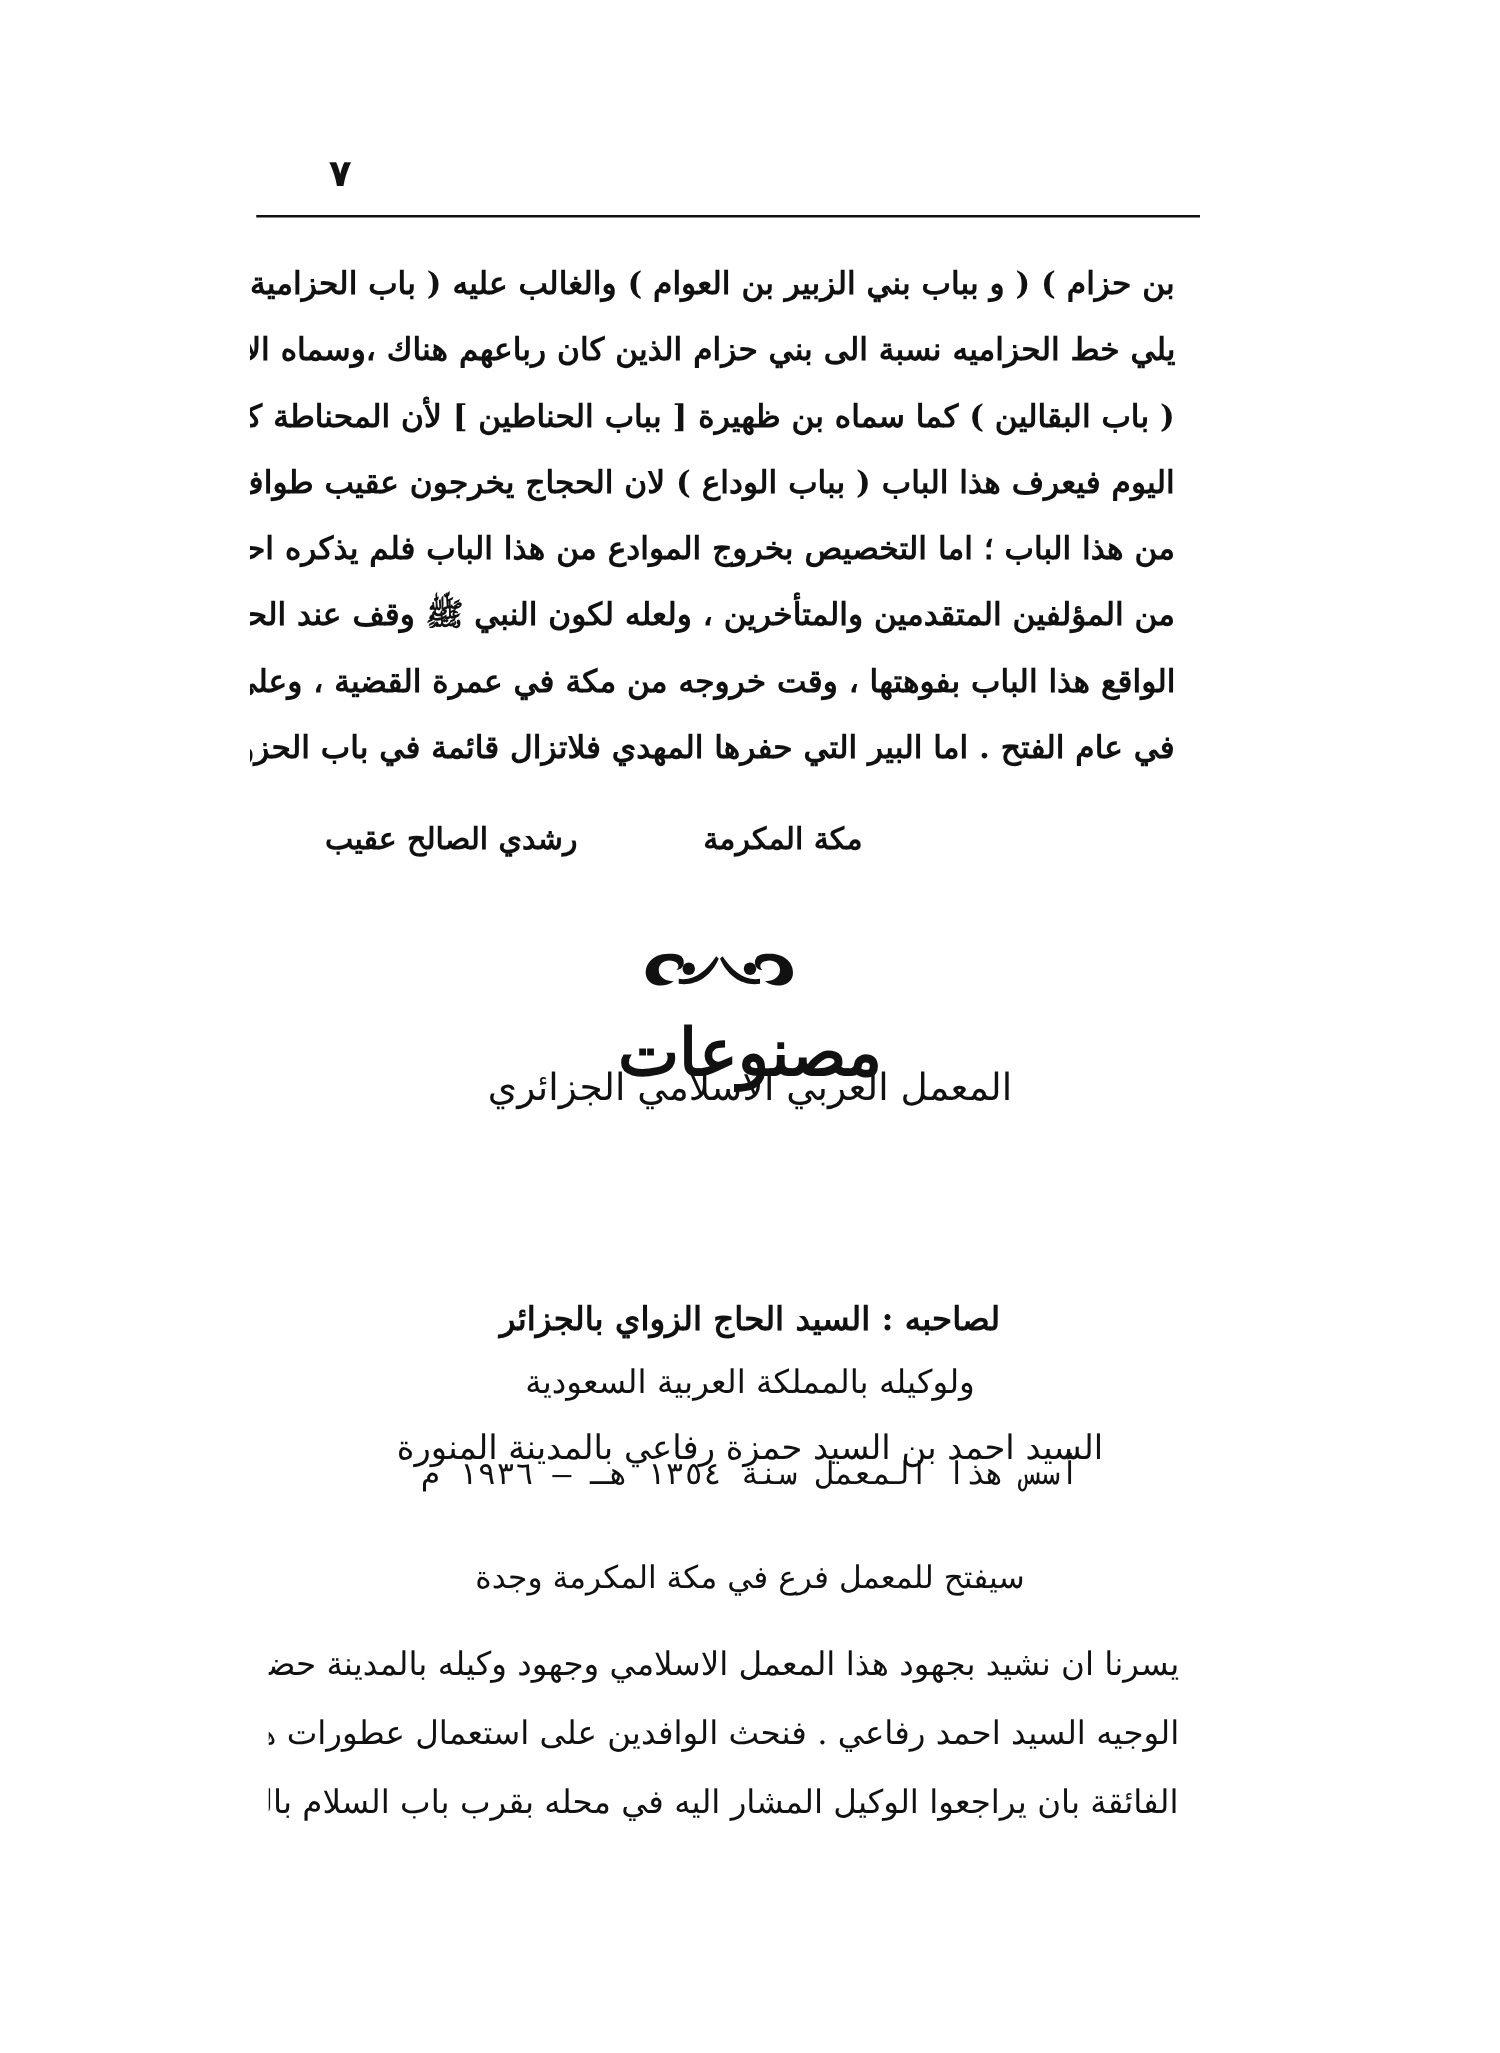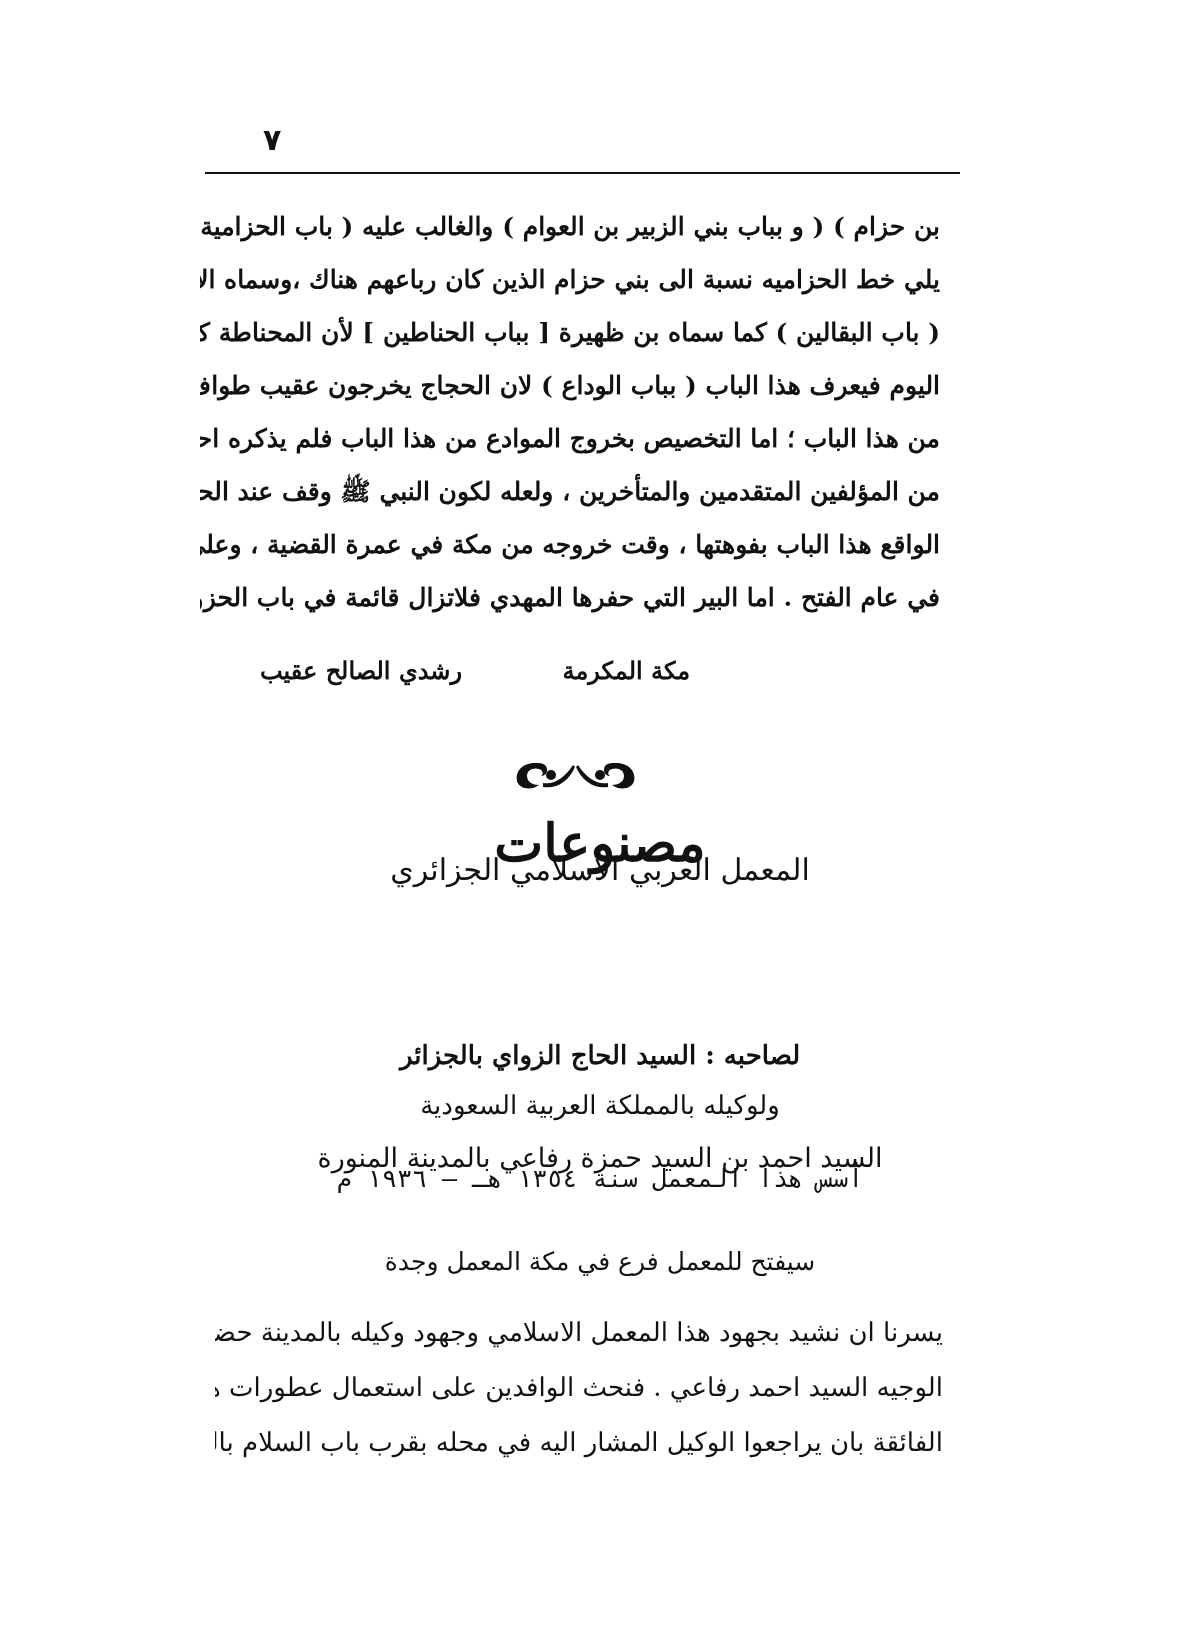--- a/index.html
+++ b/index.html
@@ -105,21 +105,21 @@
     </svg>
   </div>
 
   <div class="ad-title">مصنوعات</div>
 
   <div class="ad-line l1">المعمل العربي الاسلامي الجزائري</div>
   <div class="ad-line l3">لصاحبه : السيد الحاج الزواي بالجزائر</div>
   <div class="ad-line l4">ولوكيله بالمملكة العربية السعودية</div>
   <div class="ad-line l5">السيد احمد بن السيد حمزة رفاعي بالمدينة المنورة</div>
   <div class="ad-line l6">أسس هذا المعمل سنة ١٣٥٤ هـ — ١٩٣٦ م</div>
-  <div class="ad-line l7">سيفتح للمعمل فرع في مكة المعمل وجدة</div>
+  <div class="ad-line l7">سيفتح للمعمل فرع في مكة المكرمة وجدة</div>
 
   <div class="para">
     <span class="para-line">يسرنا ان نشيد بجهود هذا المعمل الاسلامي وجهود وكيله بالمدينة حضرة</span>
     <span class="para-line">الوجيه السيد احمد رفاعي . فنحث الوافدين على استعمال عطورات هذا المعمـــل</span>
     <span class="para-line last">الفائقة بان يراجعوا الوكيل المشار اليه في محله بقرب باب السلام بالمدينة</span>
   </div>
 
 </div>
 
 </body></html>

